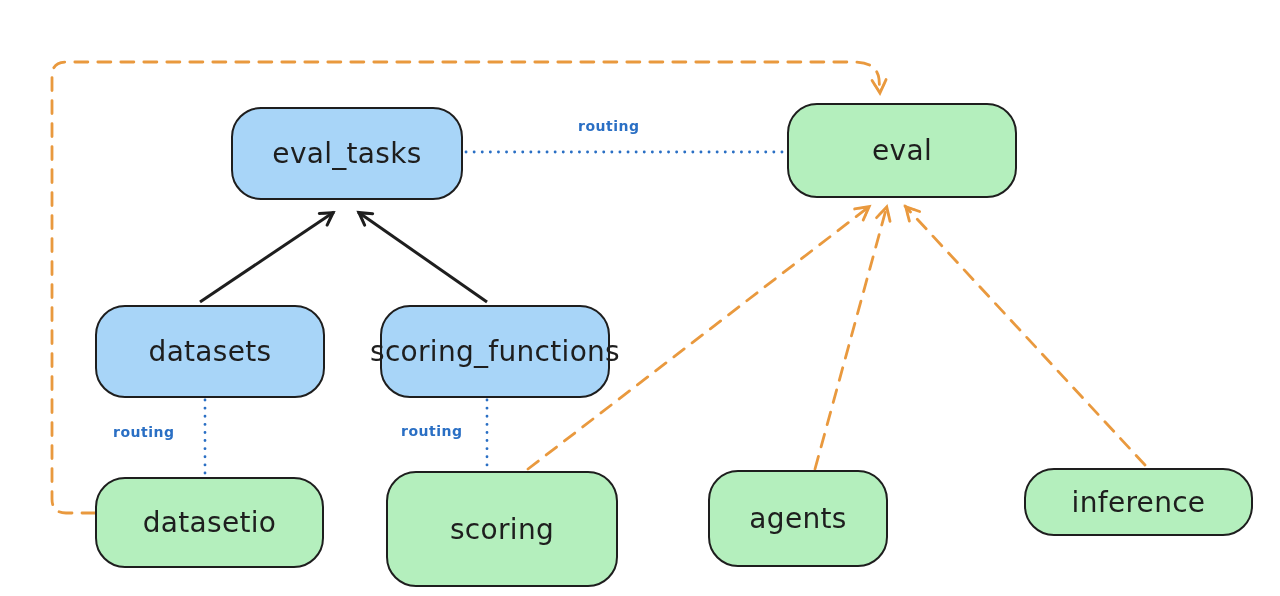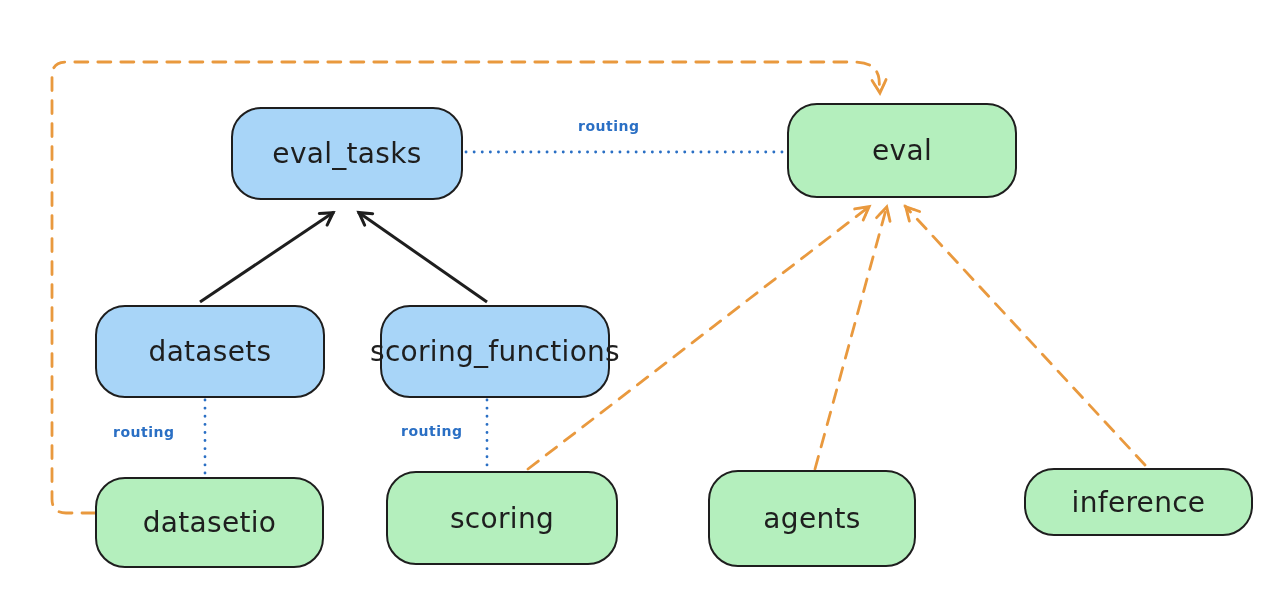--- a/index.html
+++ b/index.html
@@ -97,25 +97,25 @@
   </div>
 
   <div class="node api" style="left:380px; top:305px; width:230px; height:93px;">
     <span>scoring_functions</span>
   </div>
 
   <div class="node provider" style="left:95px; top:477px; width:229px; height:91px;">
     <span>datasetio</span>
   </div>
 
-  <div class="node provider" style="left:386px; top:471px; width:232px; height:94px;">
+  <div class="node provider" style="left:386px; top:471px; width:232px; height:116px;">
     <span>scoring</span>
   </div>
 
-  <div class="node provider" style="left:708px; top:470px; width:208px; height:97px;">
+  <div class="node provider" style="left:708px; top:470px; width:180px; height:97px;">
     <span>agents</span>
   </div>
 
   <div class="node provider" style="left:1024px; top:468px; width:229px; height:68px;">
     <span>inference</span>
   </div>
 
   <span class="edge-label" style="left:578px; top:118px;">routing</span>
   <span class="edge-label" style="left:113px; top:424px;">routing</span>
   <span class="edge-label" style="left:401px; top:423px;">routing</span>

